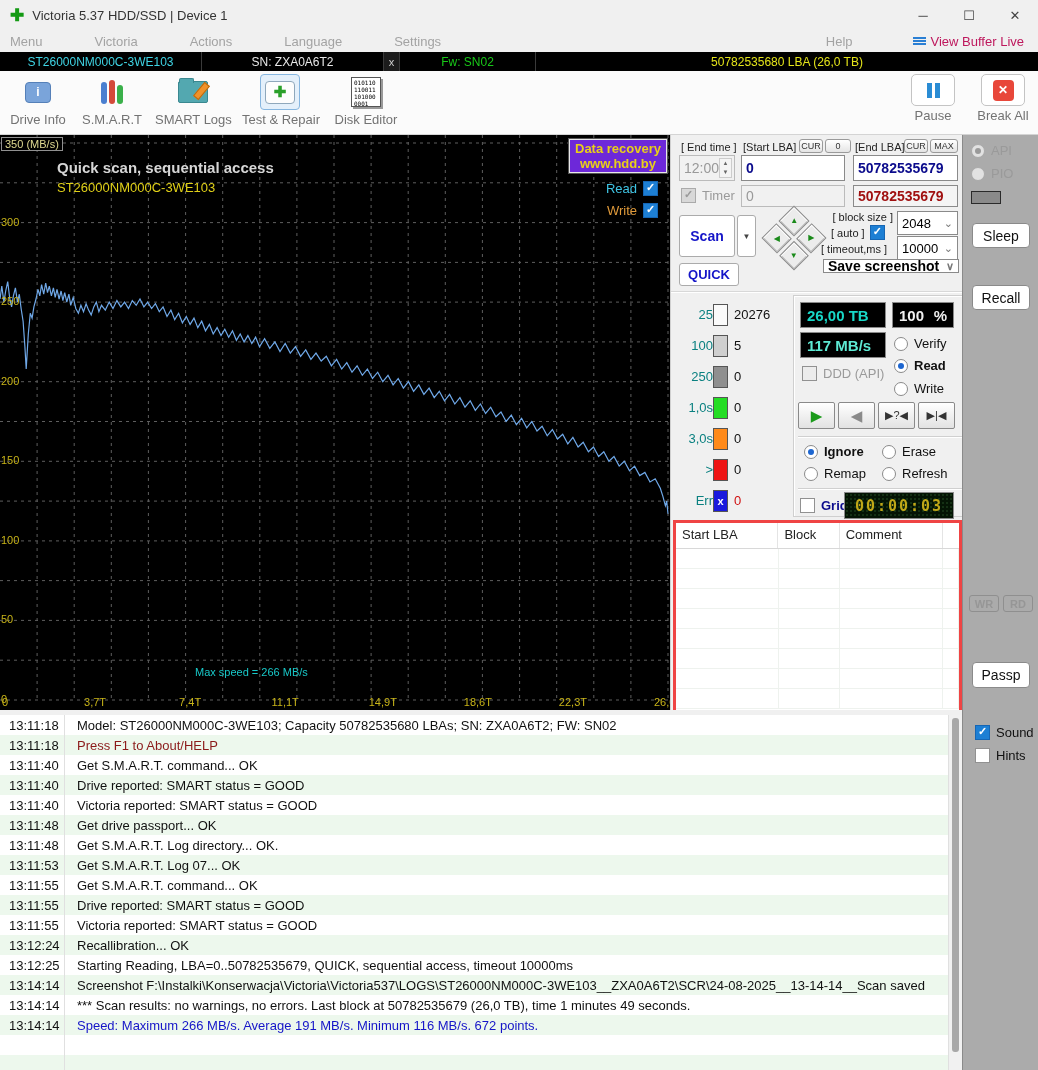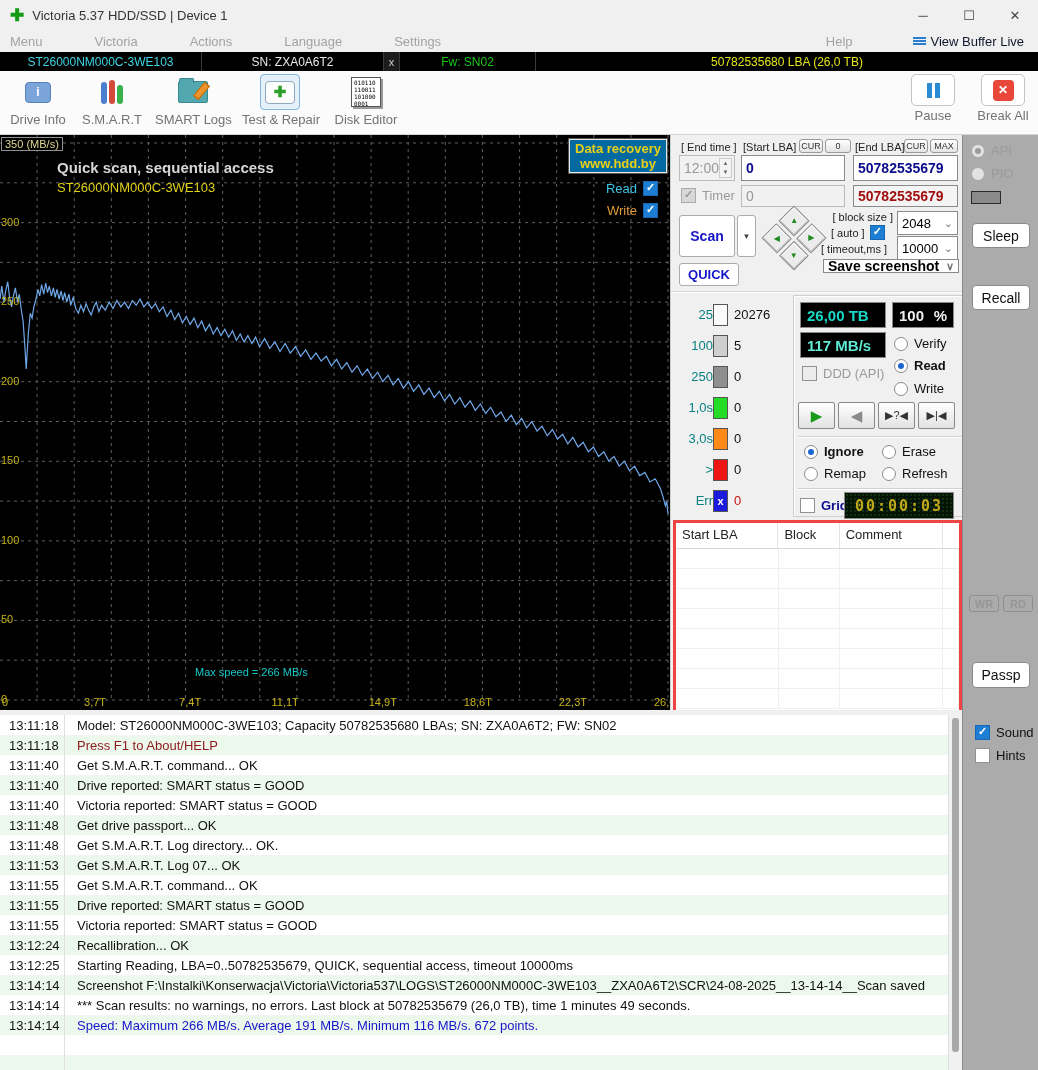--- a/index.html
+++ b/index.html
@@ -11,21 +11,21 @@
   #titlebar{position:absolute;left:0;top:0;width:1038px;height:30px;background:#f0f0f0;display:flex;align-items:center}
   #app-icon{color:#149a14;font-size:17px;font-weight:bold;margin:0 8px 0 10px}
   #title-text{font-size:13px;color:#333}
   #win-btns{margin-left:auto;display:flex}
   .winbtn{width:46px;height:30px;display:flex;align-items:center;justify-content:center;color:#444;font-size:13px}
   #menubar{position:absolute;left:0;top:30px;width:1038px;height:22px;background:#f0f0f0;display:flex;align-items:center;font-size:13px}
   .menu-item{color:#a3a3a3;margin-right:52px}
   #menu-left{display:flex;margin-left:10px}
   #menu-right{margin-left:auto;display:flex;align-items:center}
   #help-item{color:#a3a3a3;margin-right:60px}
-  #vbl{display:flex;align-items:center;color:#0f172a;margin-right:14px}
+  #vbl{display:flex;align-items:center;color:#be185d;margin-right:14px}
   #vbl-icon{display:inline-block;width:13px;margin-right:5px}
   #vbl-icon i{display:block;height:2px;background:#2a7fd4;margin:1px 0}
   #passportbar{position:absolute;left:0;top:52px;width:1038px;height:19px;background:#000;display:flex;align-items:center;font-size:12px}
   .pseg{height:100%;display:flex;align-items:center;justify-content:center;border-right:1px solid #3a3a3a}
   #p-model{width:202px;color:#3fd4e4}
   #p-sn{width:182px;color:#e8e8e8}
   #p-x{width:16px;color:#cfcfcf;background:#1c1c1c;font-size:11px}
   #p-fw{width:136px;color:#18c818}
   #p-cap{flex:1;color:#e4e41a;border-right:none}
 
@@ -55,21 +55,21 @@
 
   
   #graph{position:absolute;left:0;top:135px;width:670px;height:575px;background:#000;overflow:hidden}
   #chart-svg{position:absolute;left:0;top:0}
   .ytick{position:absolute;left:1px;color:#c8b418;font-size:11px;transform:translateY(-55%)}
   .ytick.boxed{color:#ded890;border:1px solid #909090;background:#000;padding:0 3px;transform:translateY(0);top:2px !important}
   .xtick{position:absolute;bottom:2px;color:#c8b418;font-size:11px;transform:translateX(-50%)}
   .xtick.first{transform:none}
   #g-title{position:absolute;left:57px;top:24px;color:#d6d6d6;font-size:15px;font-weight:bold}
   #g-sub{position:absolute;left:57px;top:45px;color:#e0d018;font-size:13px}
-  #g-mark{position:absolute;right:3px;top:4px;border:1px solid #e8e8e8;outline:1px solid #555;background:#0369a1;color:#e8d018;font-weight:bold;font-size:13px;text-align:center;padding:1px 5px;line-height:15px}
+  #g-mark{position:absolute;right:3px;top:4px;border:1px solid #e8e8e8;outline:1px solid #555;background:#6d28d9;color:#e8d018;font-weight:bold;font-size:13px;text-align:center;padding:1px 5px;line-height:15px}
   .g-leg{position:absolute;display:flex;align-items:center}
   #leg-read{top:46px;right:12px}
   #leg-write{top:68px;right:12px}
   #leg-read .leg-lab{color:#3fc4e4}
   #leg-write .leg-lab{color:#e09a3a}
   .leg-lab{font-size:13px;margin-right:6px}
   #g-max{position:absolute;left:195px;top:531px;color:#18c8c8;font-size:11px}
 
   
   .cb{width:15px;height:15px;border:1px solid #919191;background:#fff;display:inline-block;position:relative;flex:none}

